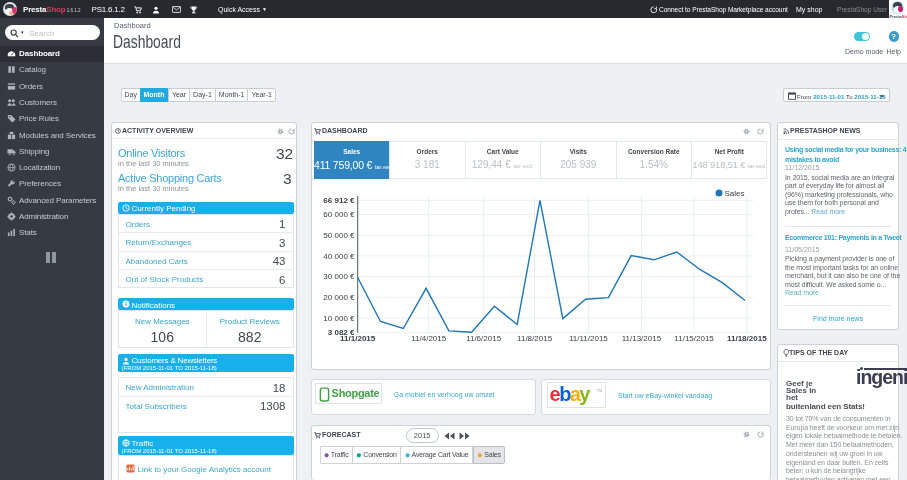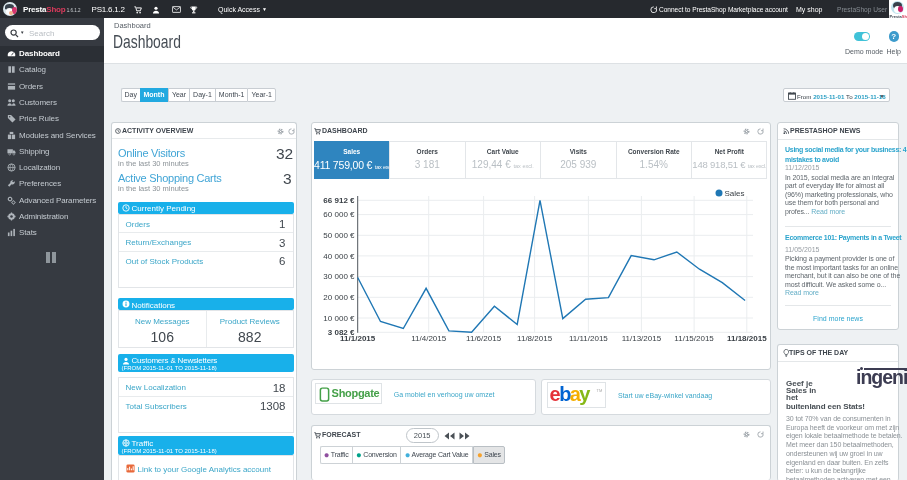--- a/index.html
+++ b/index.html
@@ -213,20 +213,24 @@
 </div>
 <div class="rows" style="left:117.5px;top:213.5px;width:176px;height:74px;">
   <div class="row-line" style="height:18.5px;">
       <span class="a rlink" style="left:7px;top:5px;">Orders</span>
       <span class="a rnum" style="right:7px;top:3.5px;">1</span>
     </div>
   <div class="row-line" style="height:18.5px;">
       <span class="a rlink" style="left:7px;top:5px;">Return/Exchanges</span>
       <span class="a rnum" style="right:7px;top:3.5px;">3</span>
     </div>
+  <div class="row-line" style="height:18.5px;">
+      <span class="a rlink" style="left:7px;top:5px;">Abandoned Carts</span>
+      <span class="a rnum" style="right:7px;top:3.5px;">43</span>
+    </div>
   <div class="row-line" style="height:18.5px;border-bottom:none;">
       <span class="a rlink" style="left:7px;top:5px;">Out of Stock Products</span>
       <span class="a rnum" style="right:7px;top:3.5px;">6</span>
     </div>
 </div>
 
 <div class="banner" style="left:117.5px;top:298px;width:176px;height:12px;">
   <svg class="a" style="left:4px;top:2px;" width="8" height="8" viewBox="0 0 10 10">
       <circle cx="5" cy="5" r="4.3" fill="#fff"></circle>
       <rect x="4.3" y="4.2" width="1.4" height="3.4" fill="#28b2e2"></rect>
@@ -245,21 +249,21 @@
 <div class="banner" style="left:117.5px;top:353.5px;width:176px;height:18.5px;">
   <svg class="a" style="left:4px;top:3px;" width="8" height="8" viewBox="0 0 10 10">
       <circle cx="5" cy="3" r="2" fill="#fff"></circle>
       <path d="M1.2 9.5c0-2.2 1.7-3.4 3.8-3.4s3.8 1.2 3.8 3.4z" fill="#fff"></path>
     </svg>
   <div class="a" style="left:14px;top:2.5px;font-size:8px;letter-spacing:-0.2px;">Customers &amp; Newsletters</div>
   <div class="a" style="left:4px;top:11.5px;font-size:6px;">(FROM 2015-11-01 TO 2015-11-18)</div>
 </div>
 <div class="rows" style="left:117.5px;top:377px;width:176px;height:56px;">
   <div class="row-line" style="height:18.5px;">
-      <span class="a rlink" style="left:7px;top:5px;">New Localization</span>
+      <span class="a rlink" style="left:7px;top:5px;">New Administration</span>
       <span class="a rnum" style="right:7px;top:3.5px;">18</span>
     </div>
   <div class="row-line" style="height:18.5px;border-bottom:none;">
       <span class="a rlink" style="left:7px;top:5px;">Total Subscribers</span>
       <span class="a rnum" style="right:7px;top:3.5px;">1308</span>
     </div>
 </div>
 
 <div class="banner" style="left:117.5px;top:436px;width:176px;height:18.5px;">
   <svg class="a" style="left:4px;top:3px;" width="8" height="8" viewBox="0 0 10 10">

